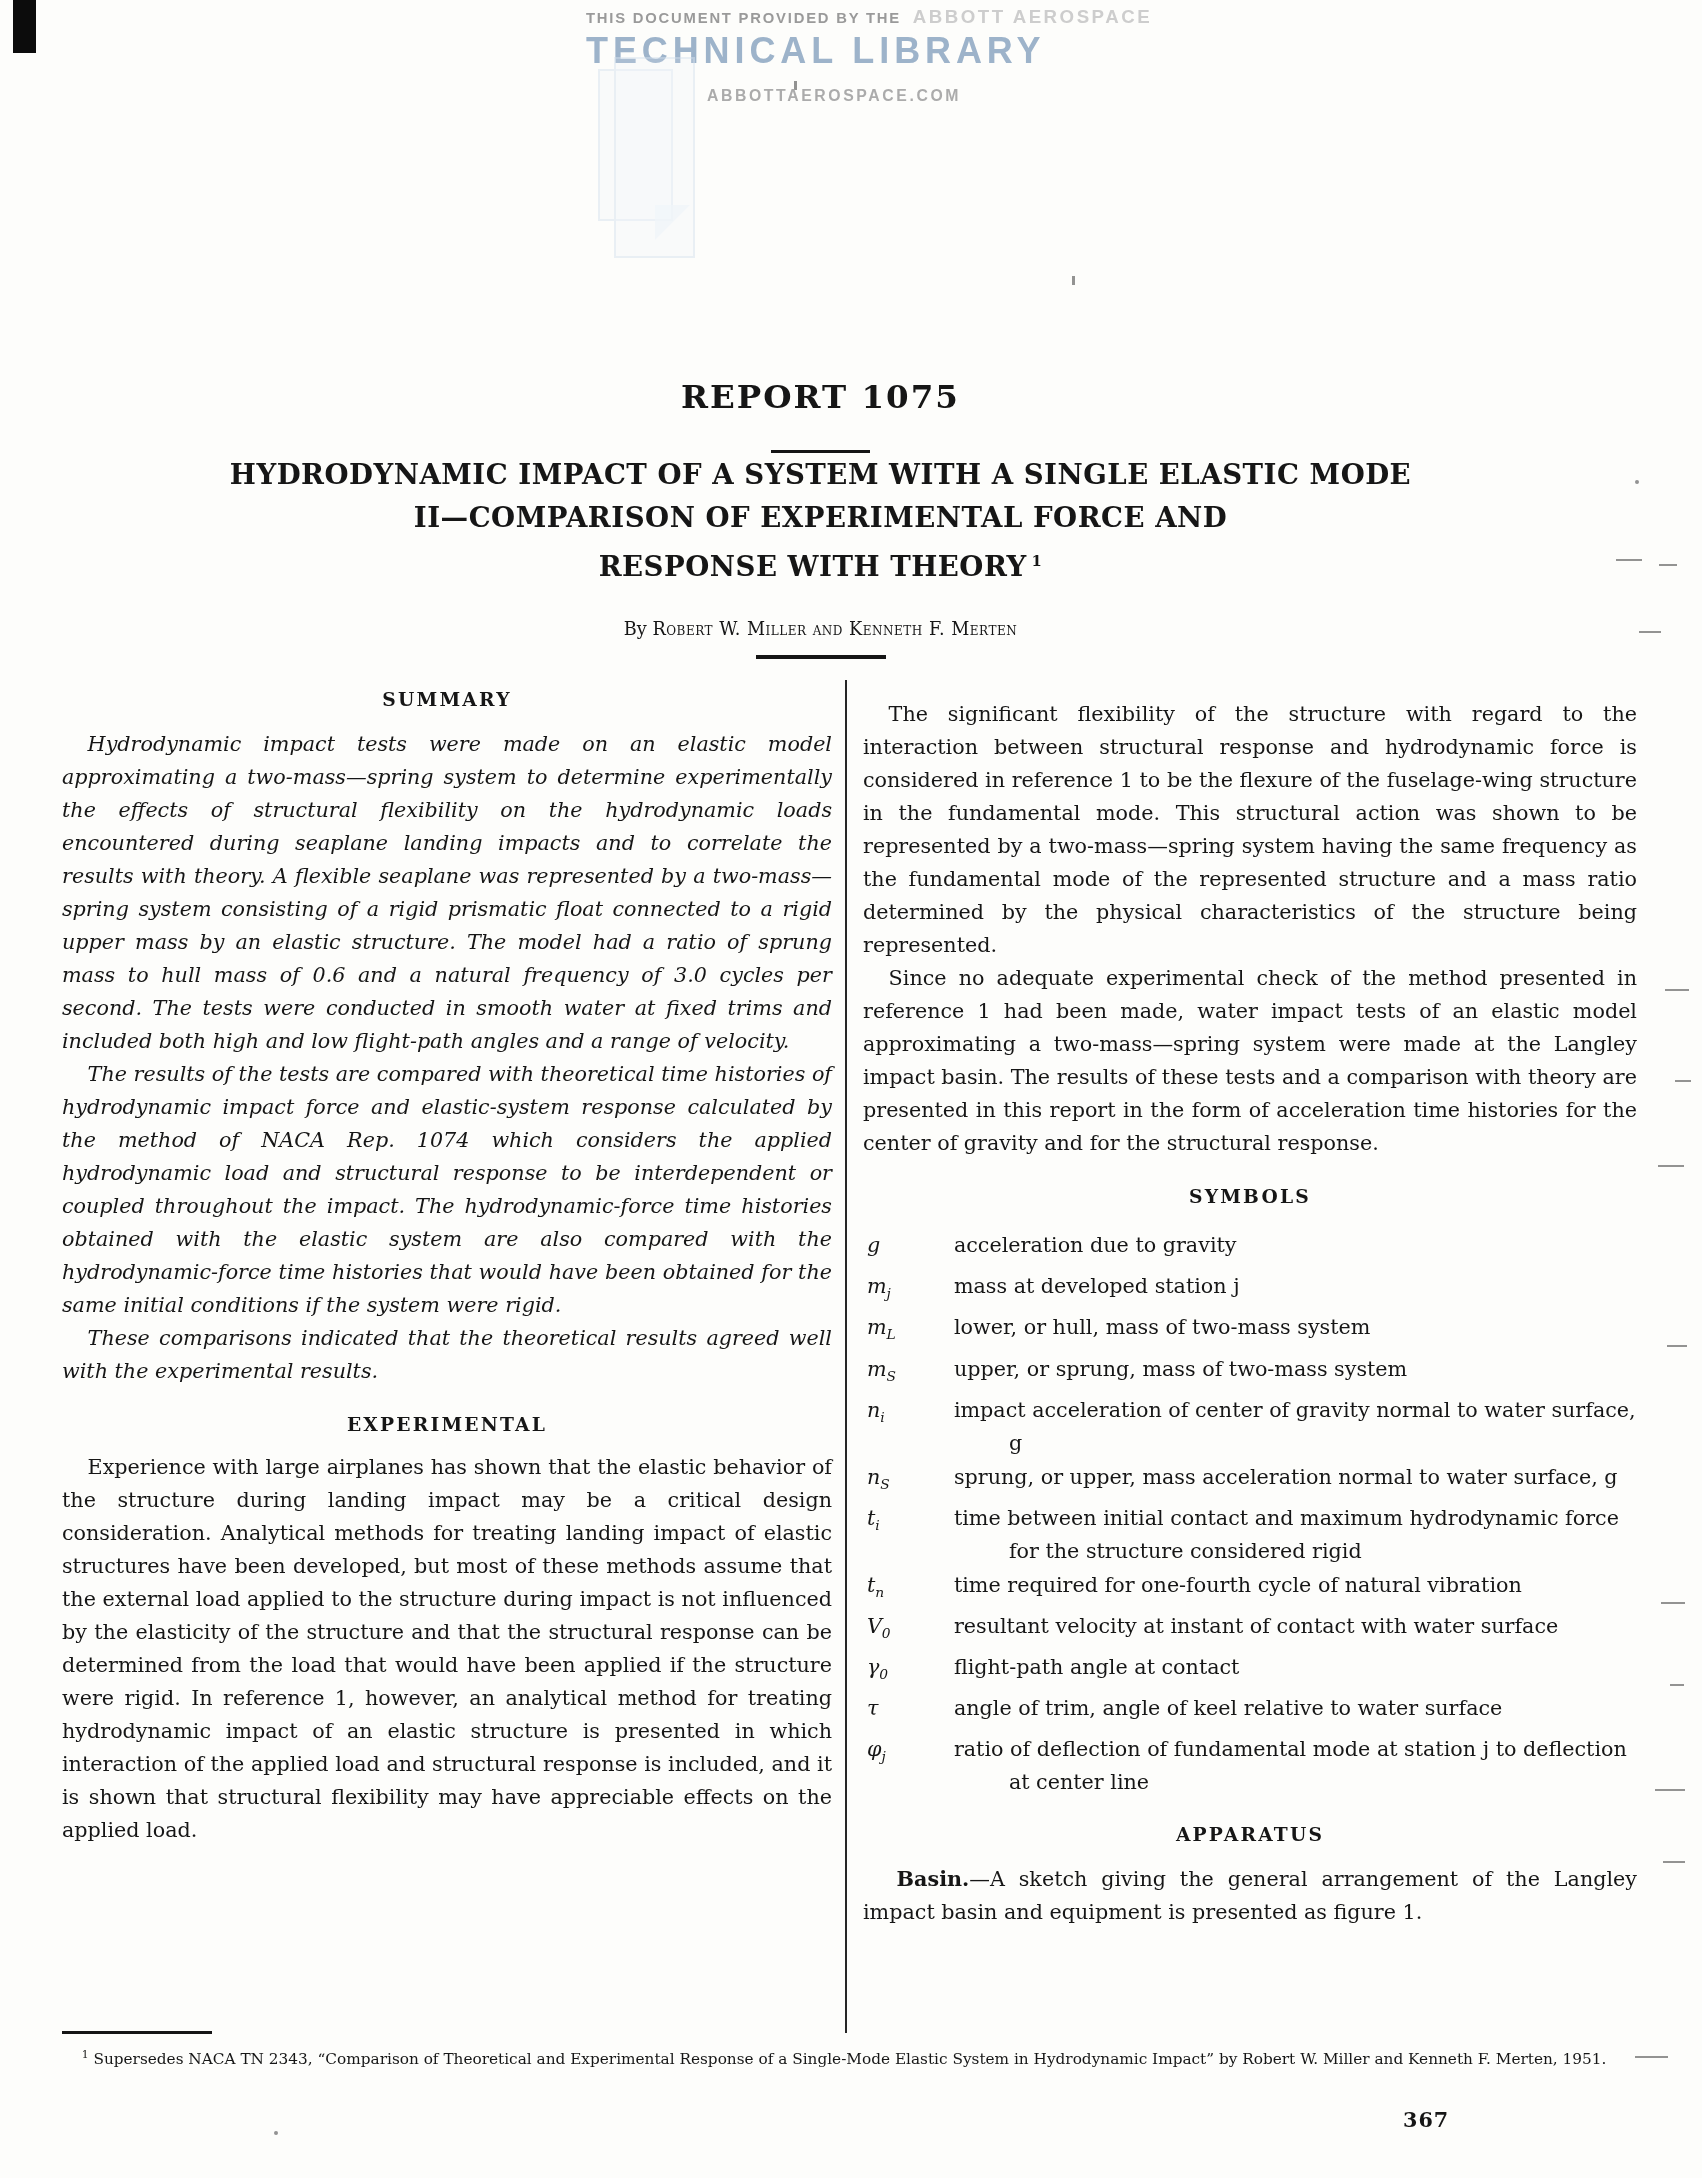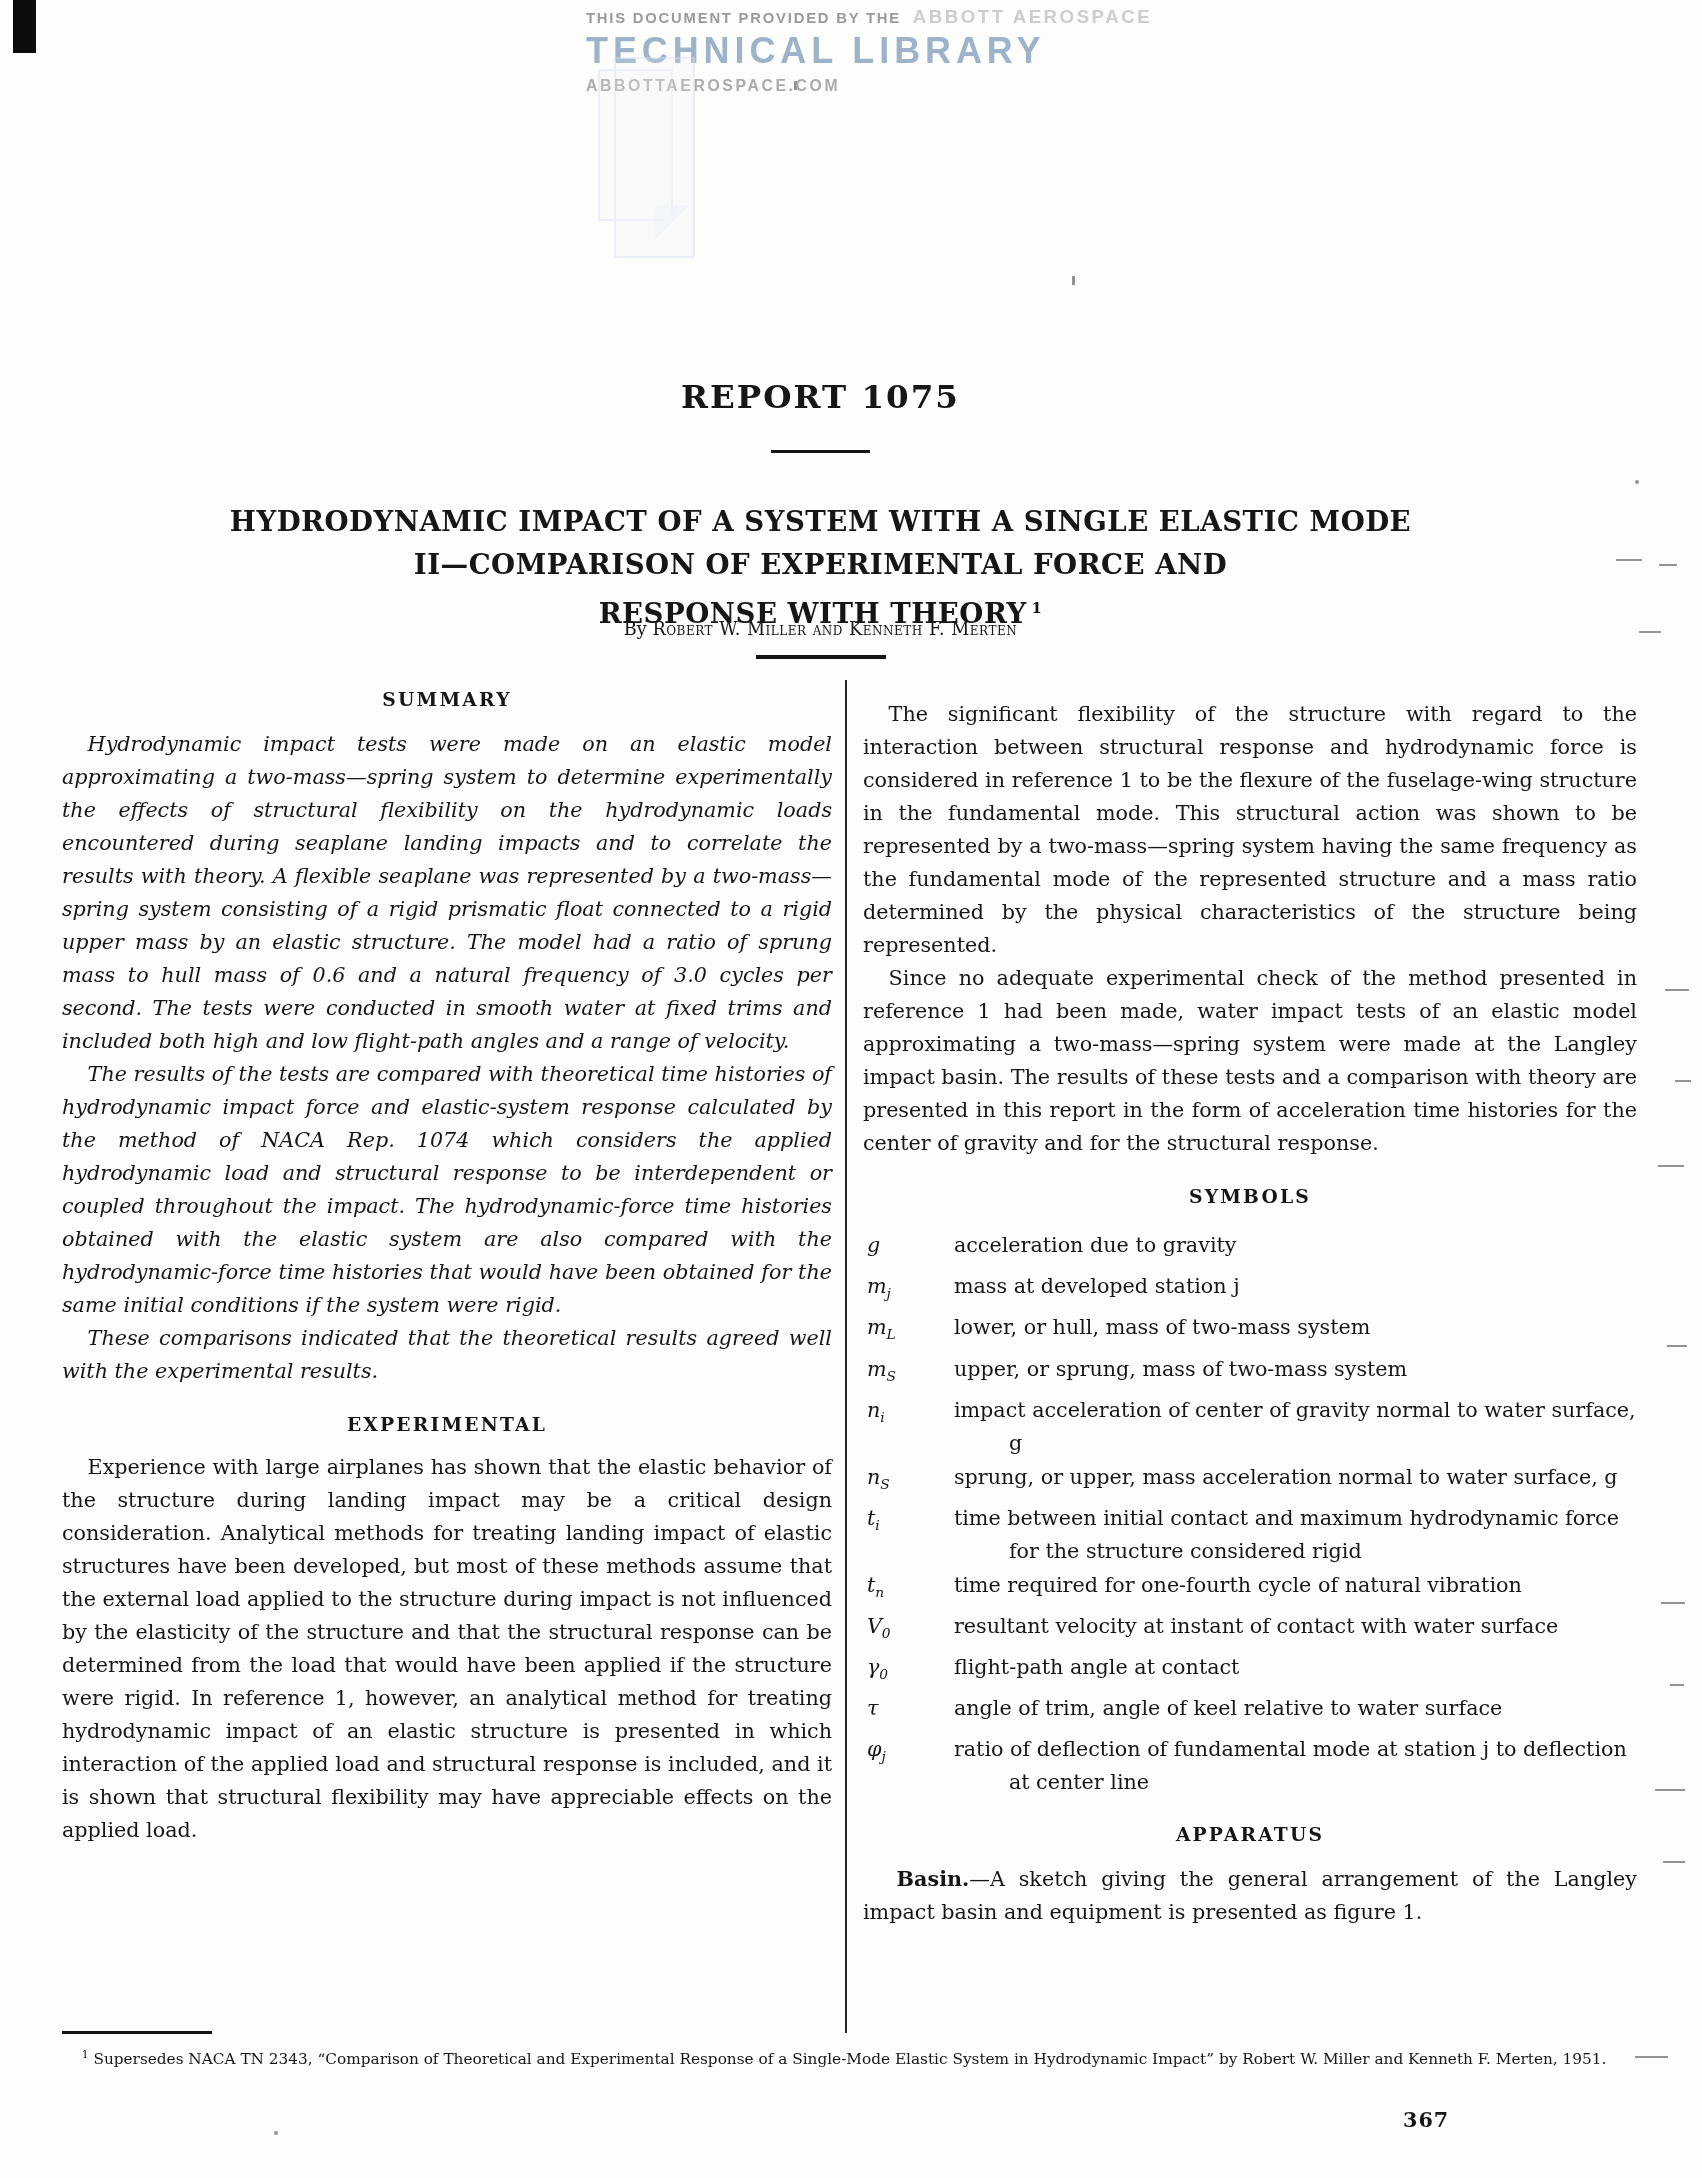--- a/index.html
+++ b/index.html
@@ -12,32 +12,32 @@
   .corner-bar{position:absolute;left:12.8px;top:0;width:23.6px;height:53px;background:#0c0c0c;}
   .art{position:absolute;background:#6f6f6f;height:2px;opacity:.75;}
   .art.dot{width:3.9px;height:3.9px;border-radius:50%;}
   .art.tick{width:3px;height:8.9px;}
   
   .watermark{position:absolute;left:586px;top:5.9px;width:502px;font-family:"Liberation Sans","DejaVu Sans",sans-serif;}
   .wm-line1{display:flex;justify-content:space-between;align-items:baseline;gap:11.8px;white-space:nowrap;}
   .wm-provided{font-size:14.8px;letter-spacing:1.8px;color:#9a9a9a;text-transform:uppercase;font-weight:bold;}
   .wm-brand{font-size:18.7px;letter-spacing:2.5px;color:#cdcdcd;text-transform:uppercase;font-weight:bold;}
   .wm-library{font-size:36px;letter-spacing:4.9px;color:#9db3ca;margin-top:2px;white-space:nowrap;font-weight:bold;}
-  .wm-site{font-size:15.8px;letter-spacing:2.6px;color:#ababab;text-align:left;padding-right:5.9px;margin-top:5px;font-weight:bold;}
+  .wm-site{font-size:15.8px;letter-spacing:2.6px;color:#ababab;text-align:center;padding-right:5.9px;margin-top:15px;font-weight:bold;}
   .wm-icon{position:absolute;left:11.8px;top:51px;width:108px;height:217px;opacity:.5;}
   .wm-page{position:absolute;border:2px solid #d6e2ee;background:rgba(234,242,249,.35);}
   .wm-page.p1{left:0;top:11.8px;width:71px;height:148px;}
   .wm-page.p2{left:15.8px;top:0;width:77px;height:197px;}
   .wm-fold{position:absolute;left:57px;top:148px;width:0;height:0;border-left:35px solid #e4eef6;border-bottom:35px solid transparent;opacity:.8;}
   
   .hdr{position:absolute;left:62px;width:1517px;text-align:center;}
   .report-no{top:377px;font-size:32.5px;font-weight:bold;letter-spacing:2px;}
   .rule{position:absolute;background:#151515;}
   .rule-a{left:771px;top:450px;width:99px;height:3px;}
-  .main-title{top:500px;font-size:27.6px;font-weight:bold;line-height:43px;letter-spacing:0.5px;}
+  .main-title{top:453px;font-size:27.6px;font-weight:bold;line-height:43px;letter-spacing:0.5px;}
   .main-title sup{font-size:14.8px;margin-left:4.9px;}
   .byline{top:619px;font-size:17.7px;}
   .byline .sc{font-variant:small-caps;letter-spacing:0.5px;}
   .rule-b{left:756px;top:655px;width:130px;height:3.9px;}
   
   .col{position:absolute;top:682px;}
   .col-left{left:62px;width:770px;}
   .col-right{left:863px;width:774px;}
   .col-divider{position:absolute;left:845px;top:680px;width:2px;height:1353px;background:#262626;}
   .sec-h{font-size:18.7px;font-weight:bold;text-align:center;letter-spacing:2.2px;margin:0;}

